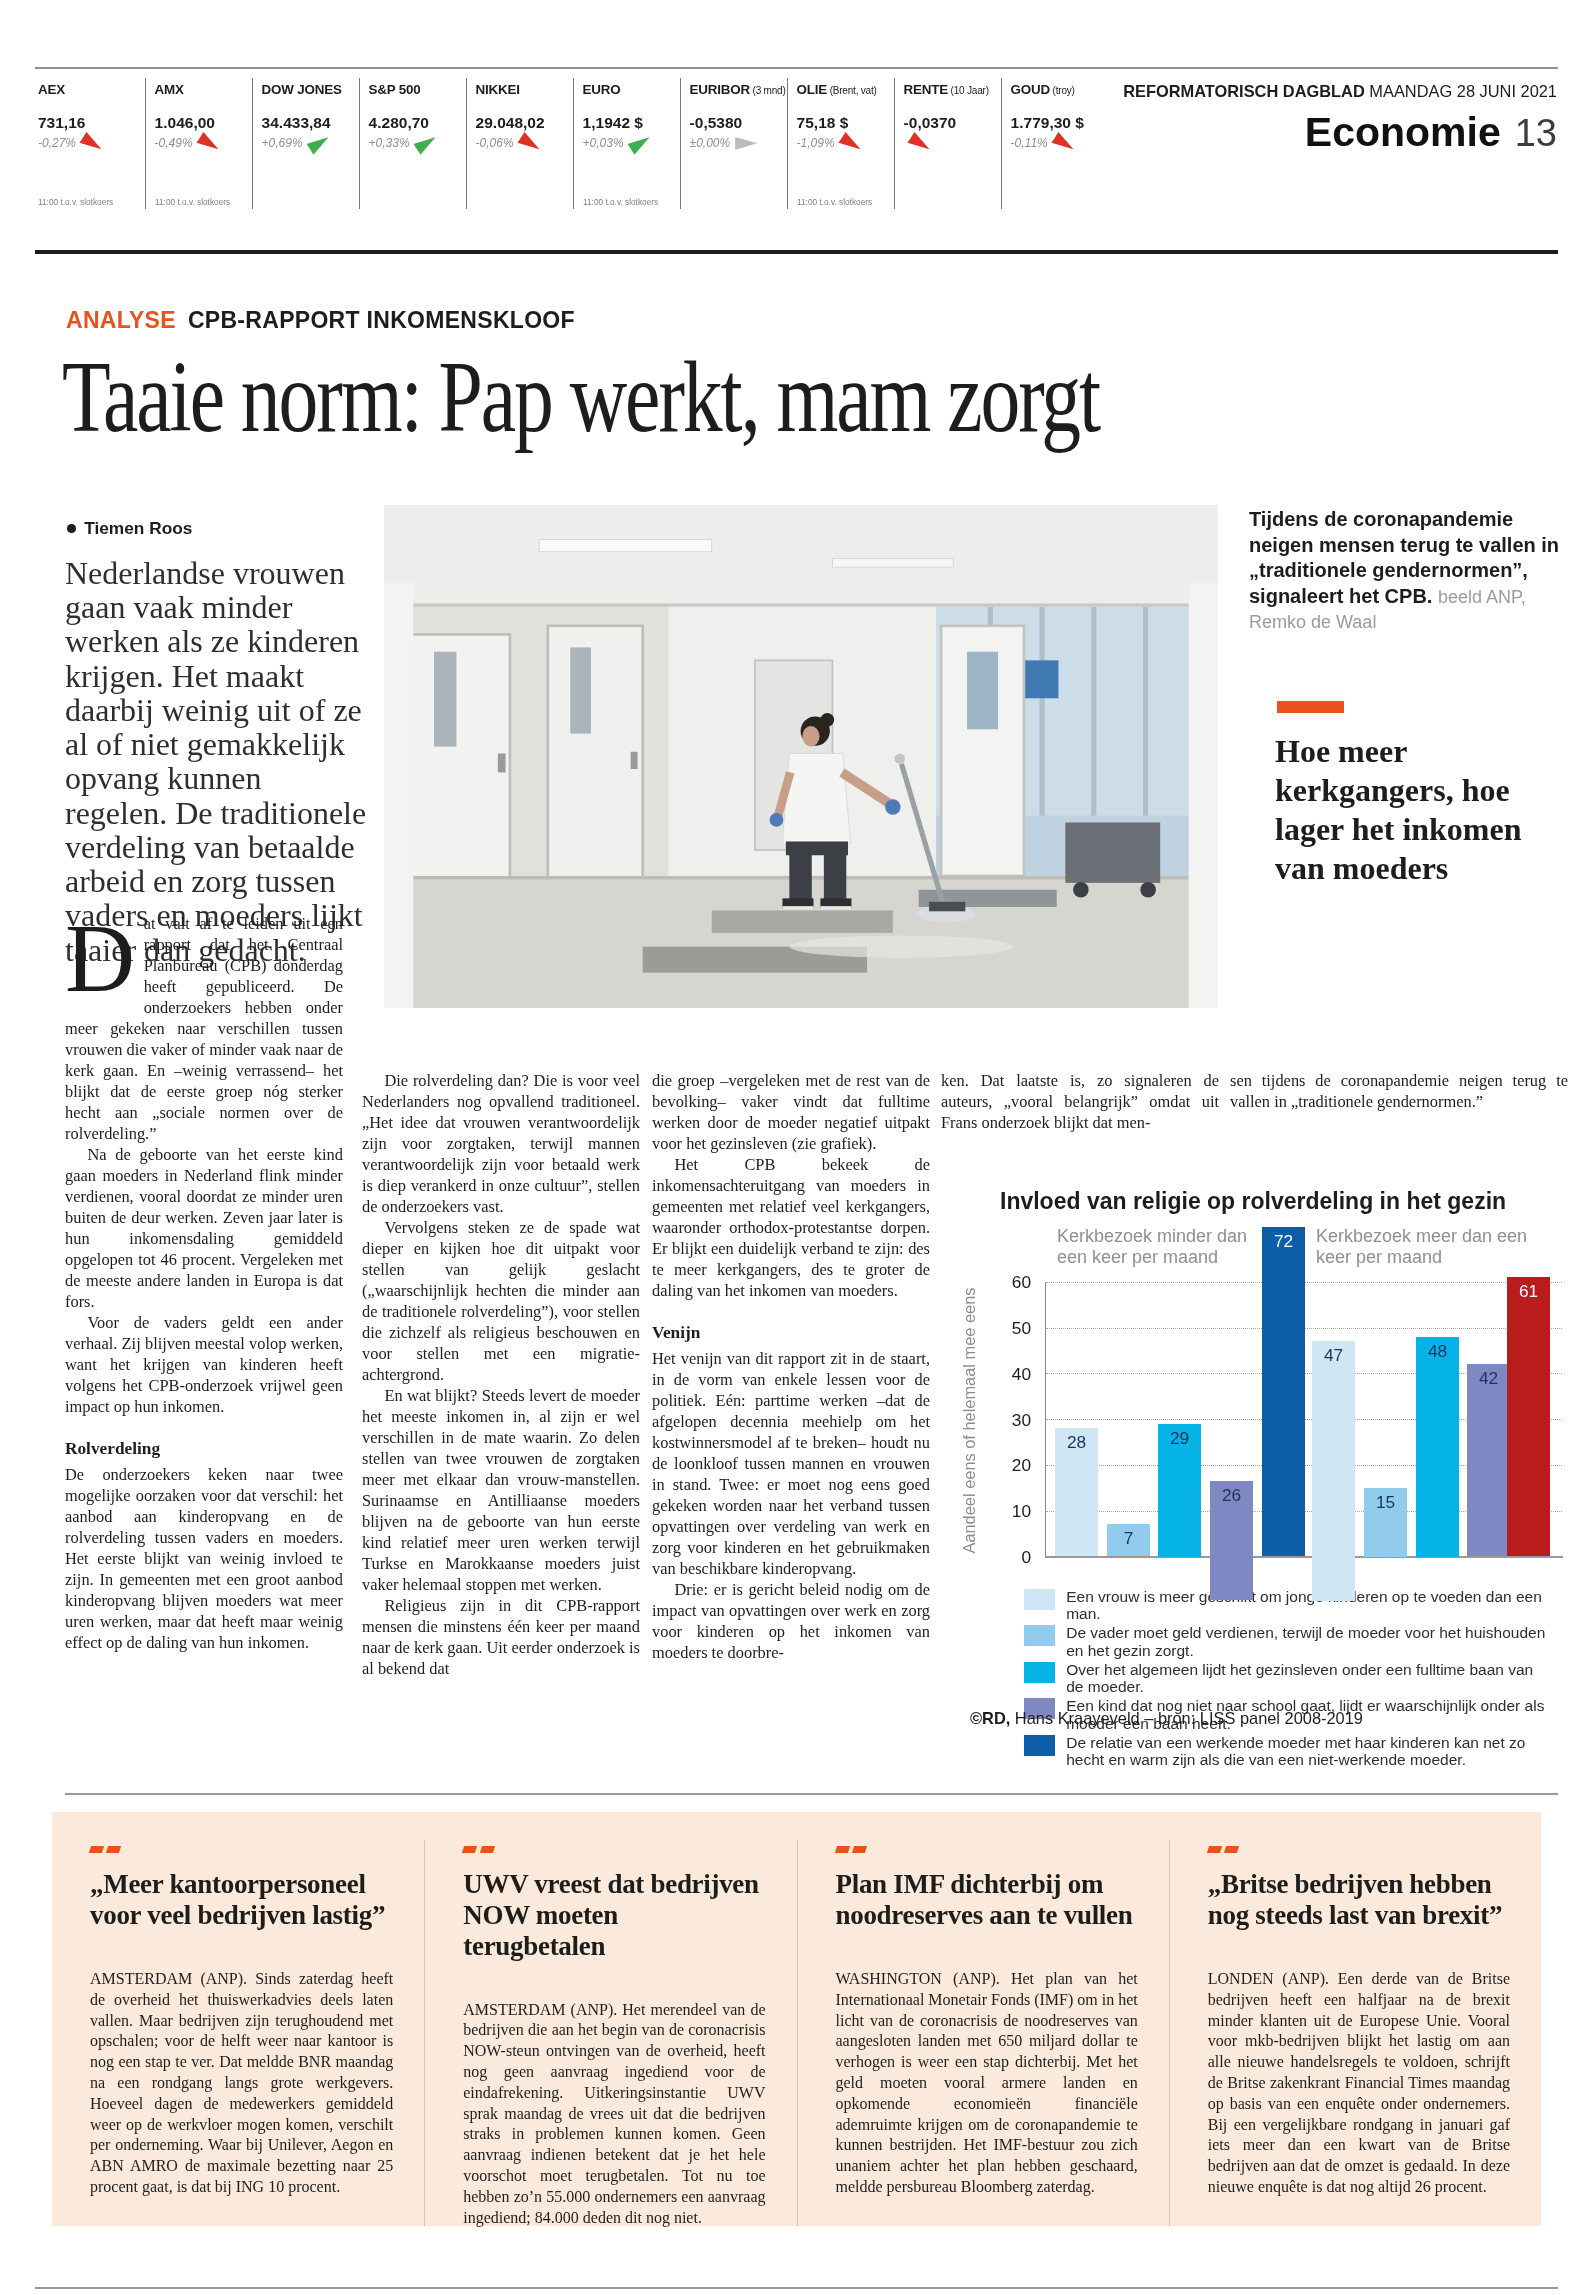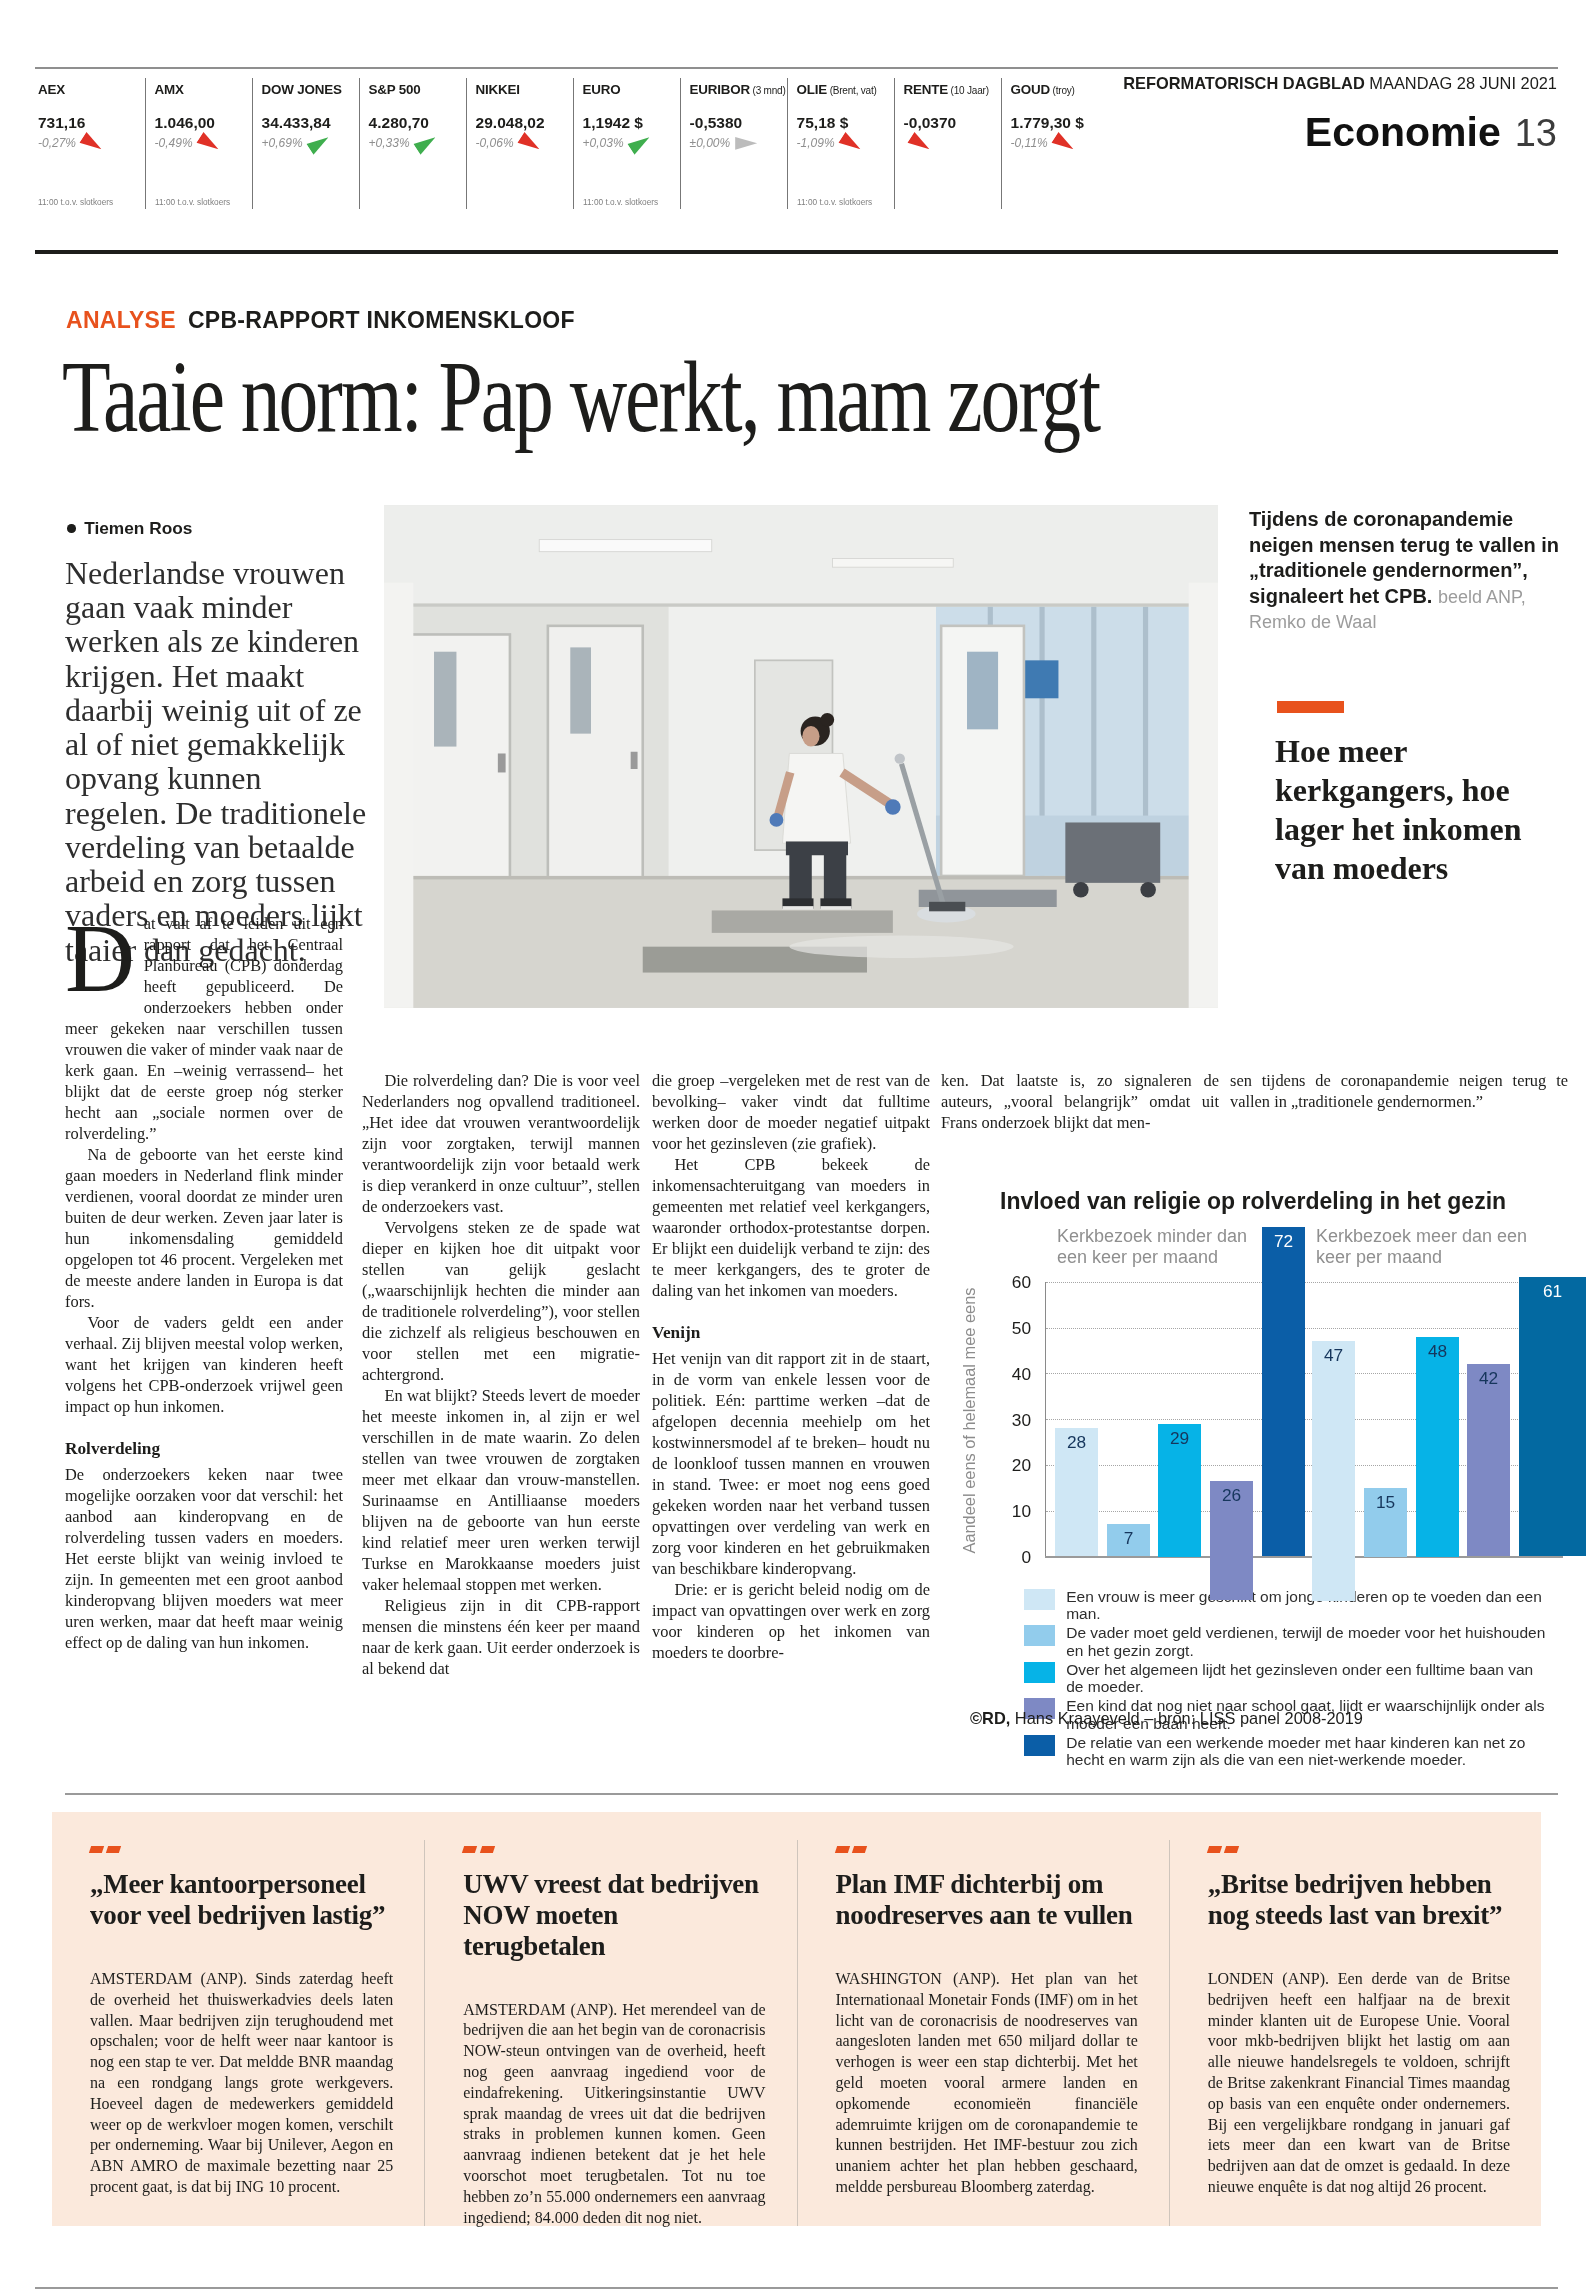--- a/index.html
+++ b/index.html
@@ -24,21 +24,21 @@
   .tpct{font-size:12px;font-style:italic;color:#8f8f8f;margin-top:4.3px;display:flex;align-items:center;gap:5.2px;}
   .arr{width:22.4px;height:14.7px;flex:none;}
   .arr.down{fill:#e03127;transform:rotate(33deg);}
   .arr.up{fill:#3fae4e;transform:rotate(-33deg);}
   .arr.flat{fill:#bcbcbc;}
   .tnote{position:absolute;bottom:1.7px;left:8.6px;font-size:9px;color:#808080;white-space:nowrap;
          transform:scaleX(.92);transform-origin:left;}
   .tcol:first-child .tnote{left:0;}
 
   
-  .dateline{right:35px;top:74px;font-size:16.4px;text-align:center;white-space:nowrap;}
+  .dateline{right:35px;top:82px;font-size:16.4px;text-align:center;white-space:nowrap;}
   .dateline b{font-weight:bold;}
   .section-row{right:35px;top:109px;text-align:right;white-space:nowrap;}
   .section-title{font-size:41px;font-weight:bold;color:#111;}
   .page-number{font-size:38px;font-weight:normal;color:#3c3c3c;margin-left:14px;}
 
   
   .kicker{left:66px;top:307px;font-size:23px;font-weight:bold;letter-spacing:0.3px;white-space:nowrap;}
   .kicker .hl{color:#e8521d;margin-right:12px;}
   .headline{left:62px;top:338px;font-family:"Liberation Serif",serif;font-weight:400;
             font-size:102px;letter-spacing:-2.6px;white-space:nowrap;color:#1d1d1b;
@@ -399,21 +399,21 @@
       </div>
       <div class="bar" style="left: 269px; top: 256px; width: 43px; height: 119px; background: rgb(126, 137, 196); margin-top: 44px;">
         <div class="bval">26</div>
       </div>
       <div class="bar" style="left: 526px; top: 183px; width: 43px; height: 192px; background: rgb(126, 137, 196);">
         <div class="bval">42</div>
       </div>
       <div class="bar" style="left: 321px; top: 46px; width: 43px; height: 329px; background: rgb(11, 94, 167);">
         <div class="bval white">72</div>
       </div>
-      <div class="bar" style="left: 578px; top: 96px; width: 43px; height: 279px; background: #0369a1; padding-left: 24px;">
+      <div class="bar" style="left: 566px; top: 96px; width: 43px; height: 279px; background: #b91c1c;">
         <div class="bval white">61</div>
       </div>
     </div>
 
   <div class="abs rule-gray"></div>
 
   <div class="abs" id="briefs">
       <div class="brief">
         <div class="bmark"><i></i><i></i></div>
         <h3>„Meer kantoorpersoneel voor veel bedrijven lastig”</h3>

